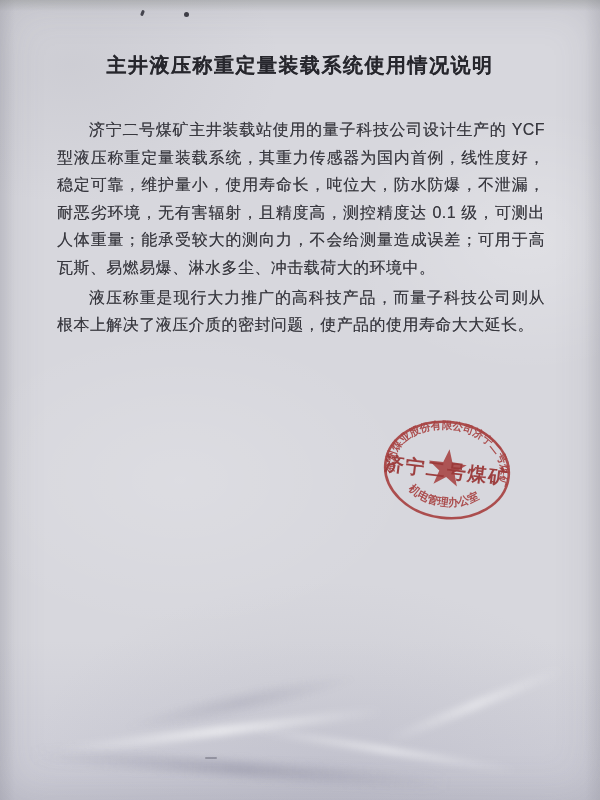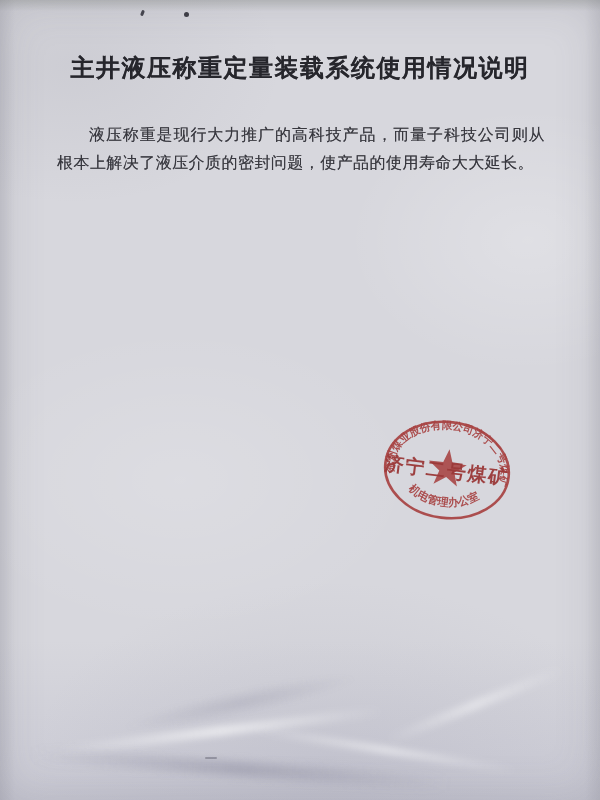--- a/index.html
+++ b/index.html
@@ -21,21 +21,21 @@
       radial-gradient(ellipse 260px 190px at 88% 30%, rgba(255,255,255,0.22), rgba(0,0,0,0) 70%),
       radial-gradient(ellipse 340px 220px at 30% 60%, rgba(255,255,255,0.14), rgba(0,0,0,0) 70%),
       radial-gradient(ellipse 420px 260px at 55% 96%, rgba(128,128,150,0.14), rgba(0,0,0,0) 72%);
     box-shadow: inset 0 0 46px rgba(88,88,104,0.20);
     color: #3a3a42;
   }
   .title {
     margin: 0;
     padding-top: 52px;
     text-align: center;
-    font-size: 24px;
+    font-size: 20px;
     font-weight: bold;
     letter-spacing: 1.5px;
     color: #26262c;
     text-shadow: 0 0 0.6px rgba(38,38,44,0.7);
   }
   .body-text {
     margin: 37px 55px 0 57px;
     font-size: 16px;
     line-height: 27.6px;
     text-align: justify;
@@ -79,20 +79,21 @@
 
 <div class="page">
 
   <div class="speck speck-1"></div>
   <div class="speck speck-2"></div>
   <div class="speck speck-3"></div>
 
   <h1 class="title">主井液压称重定量装载系统使用情况说明</h1>
 
   <div class="body-text">
+    <p>济宁二号煤矿主井装载站使用的量子科技公司设计生产的 YCF 型液压称重定量装载系统，其重力传感器为国内首例，线性度好，稳定可靠，维护量小，使用寿命长，吨位大，防水防爆，不泄漏，耐恶劣环境，无有害辐射，且精度高，测控精度达 0.1 级，可测出人体重量；能承受较大的测向力，不会给测量造成误差；可用于高瓦斯、易燃易爆、淋水多尘、冲击载荷大的环境中。</p>
     <p>液压称重是现行大力推广的高科技产品，而量子科技公司则从根本上解决了液压介质的密封问题，使产品的使用寿命大大延长。</p>
   </div>
 
   <svg class="stamp" viewBox="-89 -86 178 172" xmlns="http://www.w3.org/2000/svg">
     <g transform="rotate(7)">
       <defs>
         <path id="arcTop" d="M -50 14 A 54 40 0 1 1 50 14" fill="none"></path>
         <path id="arcBottom" d="M -35 24.6 A 48 36 0 0 0 35 24.6" fill="none"></path>
       </defs>
       <ellipse cx="0" cy="0" rx="62" ry="48" fill="none" stroke="#c2403e" stroke-width="2.6" opacity="0.92"></ellipse>

